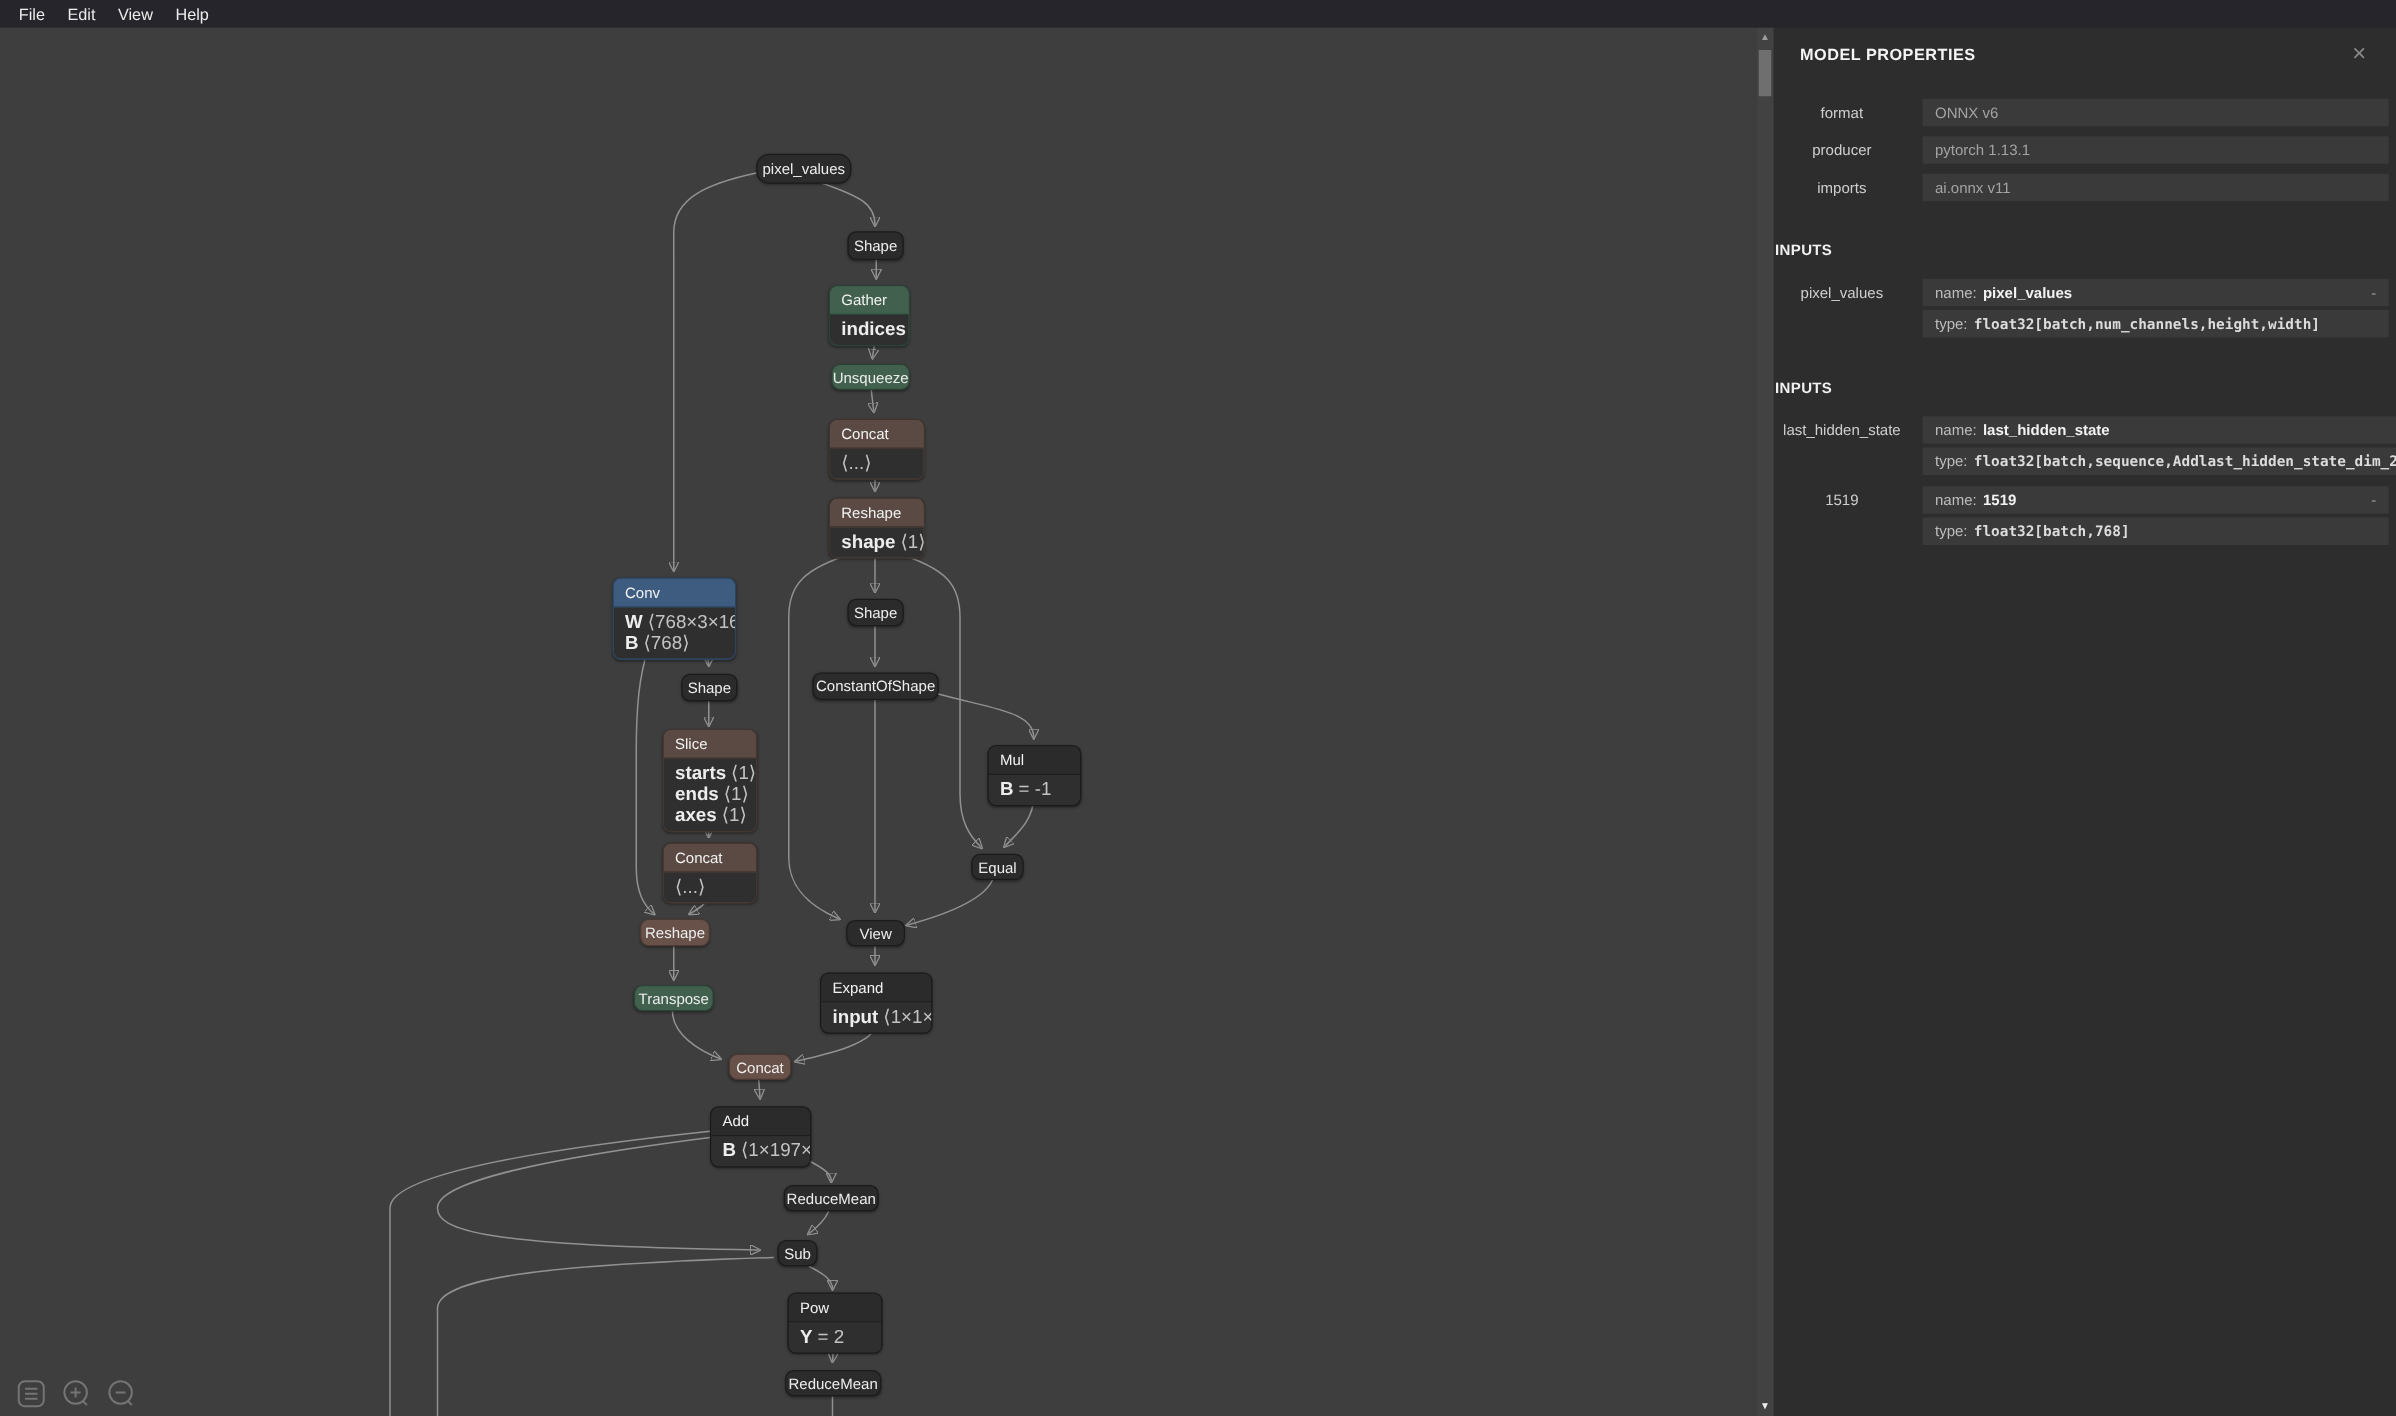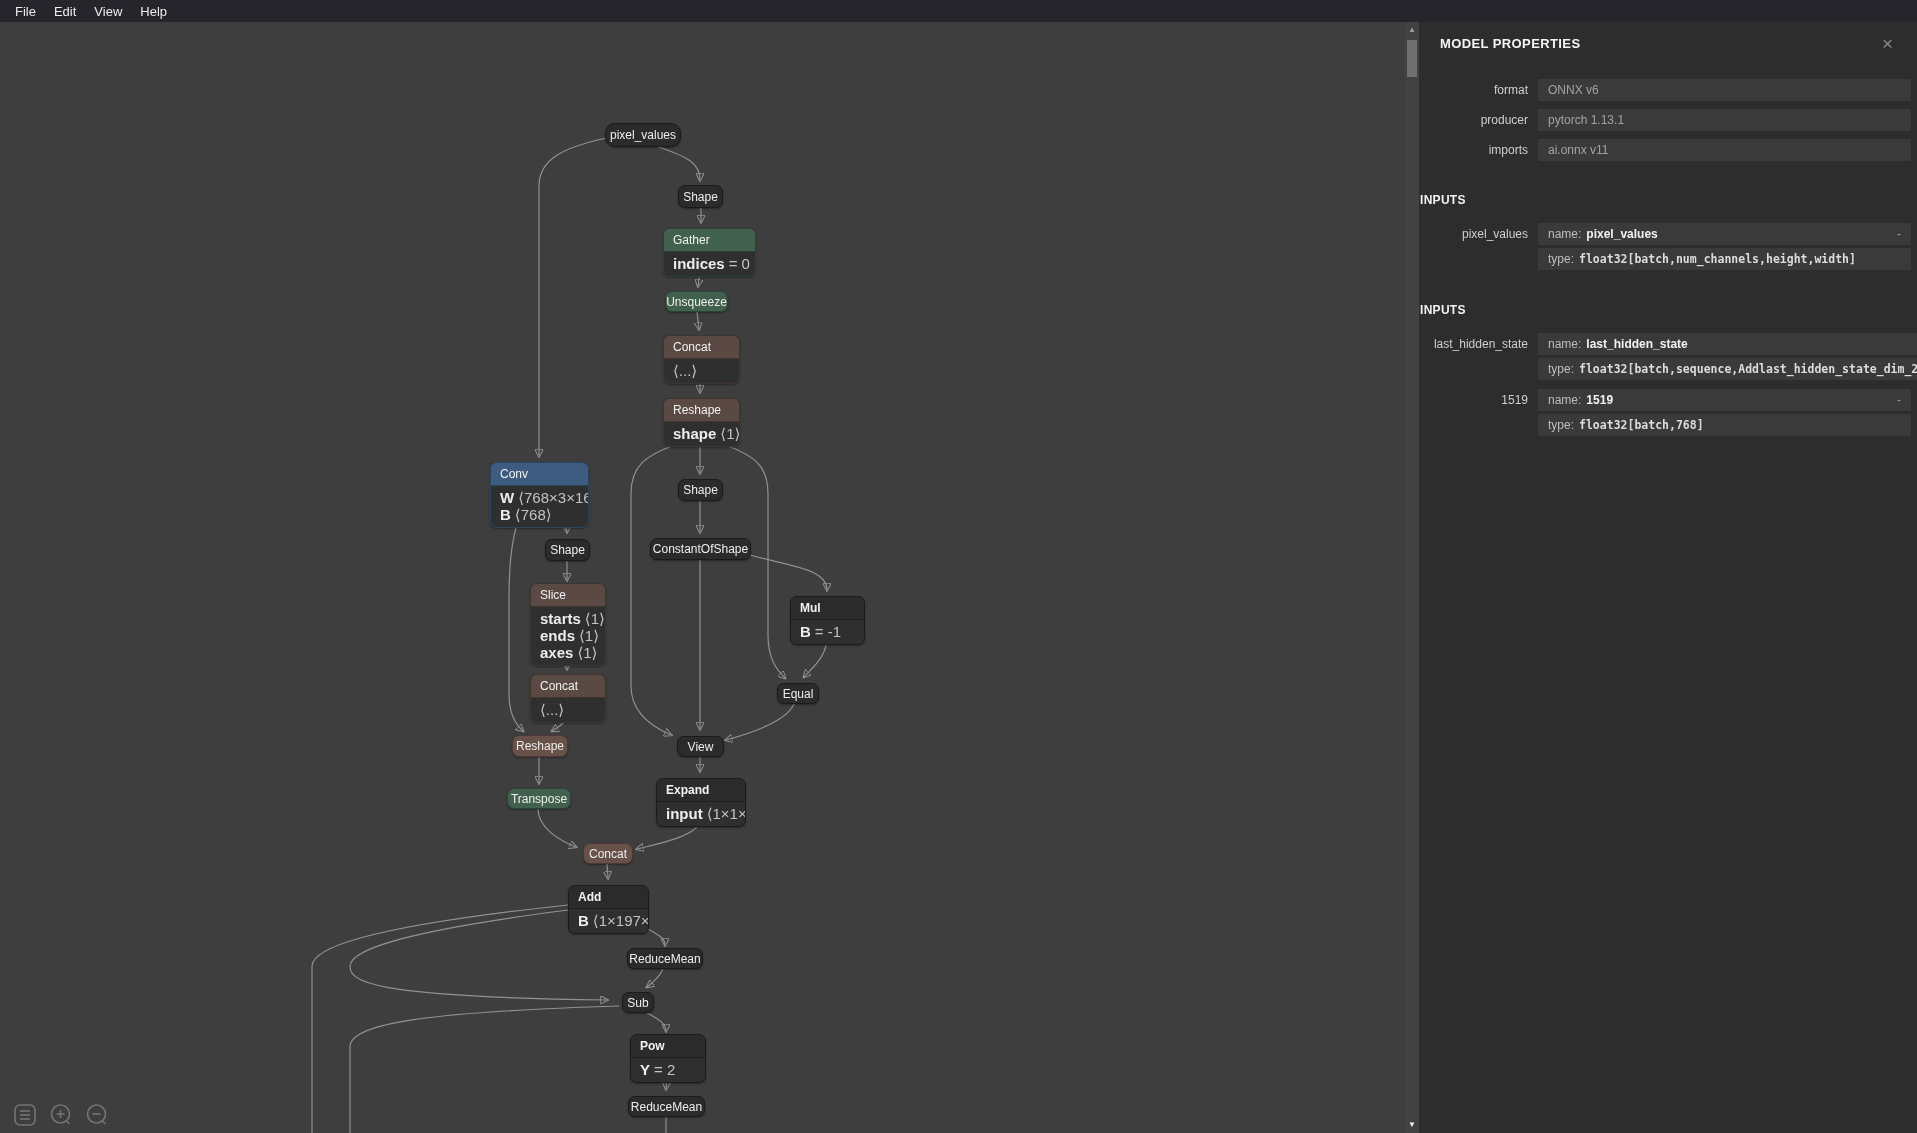--- a/index.html
+++ b/index.html
@@ -18,21 +18,21 @@
   .canvas{position:absolute;left:0;top:22px;width:1405px;height:1111px;background:var(--canvas-bg);overflow:hidden;}
   .edges{position:absolute;left:0;top:0;}
   .edges path{fill:none;stroke:var(--edge);stroke-width:1.2px;}
   
   .node{position:absolute;border-radius:7px;border:1px solid #1b1b1b;
     box-shadow:0 1px 2px rgba(0,0,0,.35);overflow:hidden;font-size:12px;color:var(--text);}
   .node .hdr{height:23px;display:flex;align-items:center;padding:0 9px;font-size:12px;color:#f2f2f2;}
   .node.single{display:flex;align-items:center;justify-content:center;}
   .node.io{border-radius:10px;background:var(--node-plain);}
   .node.plain{background:var(--node-plain);}
-  .node.plain .hdr{background:var(--node-plain);border-bottom:1px solid #1f1f1f;font-weight:bold;}
+  .node.plain .hdr{background:var(--node-plain);border-bottom:1px solid #1f1f1f;}
   .node.green{background:var(--node-green);border-color:#2b4336;}
   .node.green .hdr{background:var(--node-green);border-bottom:1px solid #2b4336;}
   .node.brown{background:var(--node-brown);border-color:#40342e;}
   .node.brown .hdr{background:var(--node-brown);border-bottom:1px solid #40342e;}
   .node.brown-solid{background:var(--node-brown-solid);border-color:#4a3a33;}
   .node.blue{background:var(--node-blue);border-color:#2b4560;}
   .node.blue .hdr{background:var(--node-blue);border-bottom:1px solid #2b4560;}
   .node .body{background:var(--node-body);padding:3px 0 4px 0;}
   .node .arow{padding:1px 9px;font-size:15px;line-height:15px;white-space:nowrap;color:#c3c3c3;}
   .node .arow b{color:#ededed;font-weight:bold;margin-right:4px;}
@@ -46,21 +46,21 @@
   .ctools .tbtn{width:26px;height:26px;opacity:.75;cursor:pointer;}
   .ctools svg{stroke:#868686;fill:none;stroke-width:1.6;}
   
   .panel{position:absolute;left:1419px;top:0;width:498px;height:1133px;background:var(--panel-bg);
     color:#d6d6d6;z-index:20;}
   .panel-title-row{display:flex;align-items:center;justify-content:space-between;padding:36px 24px 0 21px;}
   .panel-title{font-size:13px;font-weight:bold;color:#f5f5f5;letter-spacing:.4px;}
   .panel-close{font-size:19px;color:#8a8a8a;line-height:14px;cursor:pointer;}
   .props{margin-top:28px;}
   .prow{display:flex;align-items:flex-start;margin:0 6px 8px 0;}
-  .plabel{width:119px;min-width:119px;text-align:right;padding-right:10px;font-size:12px;color:#cfcfcf;line-height:22px;}
+  .plabel{width:119px;min-width:119px;text-align:center;padding-right:10px;font-size:12px;color:#cfcfcf;line-height:22px;}
   .pvalue{flex:1;background:var(--box-bg);min-height:22px;line-height:16px;padding:3px 10px;
     font-size:12px;color:#a3a3a3;border-radius:1px;}
   .sec-hdr{font-size:12px;font-weight:bold;color:#f0f0f0;padding:24px 0 0 1px;letter-spacing:.3px;}
   .sec-items{margin-top:16px;}
   .io-item{display:flex;align-items:flex-start;margin:0 6px 9px 0;}
   .io-rows{flex:1;display:flex;flex-direction:column;gap:3px;}
   .io-row{background:var(--box-bg);min-height:22px;padding:3px 10px;font-size:12px;
     display:flex;align-items:center;border-radius:1px;}
   .io-row .pfx{color:#bdbdbd;margin-right:5px;}
   .io-row .nval{color:#f2f2f2;font-weight:bold;}
@@ -115,21 +115,21 @@
       <path d="M519,517 C511,542 509,566 509,602 L509,694 C509,714 515,724 523,731" marker-end="url(#arr)"></path>
       <path d="M567,561 L567,580" marker-end="url(#arr)"></path>
       <path d="M567,651 L567,669" marker-end="url(#arr)"></path>
       <path d="M567,715 C567,722 559,727 552,731" marker-end="url(#arr)"></path>
       <path d="M539,757 C539,767 539,772 539,783" marker-end="url(#arr)"></path>
     </g>
   </svg>
   <div id="nodes">
       <div class="node io single" style="left: 605px; top: 101px; width: 76px; height: 24px;">pixel_values</div>
       <div class="node plain single" style="left: 678px; top: 163px; width: 45px; height: 23px;">Shape</div>
-      <div class="node green" style="left: 663px; top: 206px; width: 93px;">
+      <div class="node green" style="left: 663px; top: 206px; width: 65px;">
         <div class="hdr">Gather</div>
         <div class="body">
           <div class="arow"><b>indices</b>= 0</div>
         </div>
       </div>
       <div class="node green single" style="left: 665px; top: 269px; width: 63px; height: 21px;">Unsqueeze</div>
       <div class="node brown" style="left: 663px; top: 313px; width: 77px;">
         <div class="hdr">Concat</div>
         <div class="body">
           <div class="arow">⟨...⟩</div>

